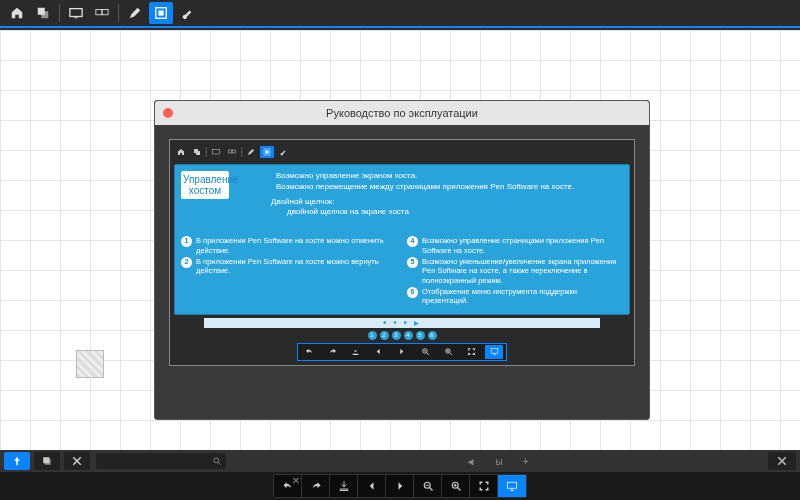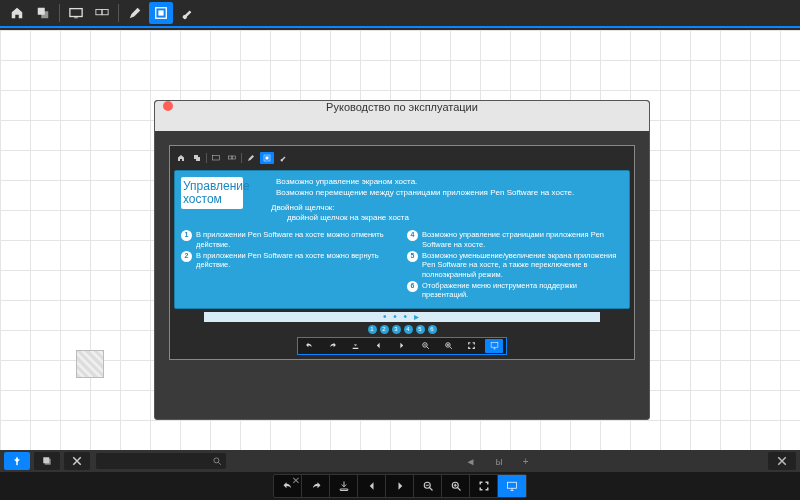--- a/index.html
+++ b/index.html
@@ -58,24 +58,25 @@
   
   .window {
     position: absolute;
     left: 154px; top: 70px;
     width: 496px; height: 320px;
     background: #3a3a3a;
     border: 1px solid #555;
     border-radius: 3px;
   }
   .wintitle {
-    height: 30px;
+    height: 24px;
     background: #e6e6e6;
     border-radius: 3px 3px 0 0;
     display: flex;
+    align-items: center;
     position: relative;
   }
   .wintitle .close-dot {
     width: 10px; height: 10px;
     background: #ff5f56;
     border-radius: 50%;
     margin-left: 8px;
   }
   .wintitle .title {
     position: absolute;
@@ -115,37 +116,38 @@
     border-radius: 2px;
     padding: 6px;
     color: #fff;
     font-size: 8px;
     line-height: 1.35;
     position: relative;
   }
   .host-label {
     position: absolute;
     left: 6px; top: 6px;
-    width: 62px;
+    width: 48px;
     background: #fff;
     color: #1a88c0;
-    font-size: 12px;
+    font-size: 10px;
+    text-align: center;
     padding: 3px 2px;
     border-radius: 2px;
     line-height: 1.1;
   }
   .desc-block { margin-left: 95px; margin-bottom: 4px; }
   .gest-row { margin-left: 90px; margin-top: 2px; }
   .gest-row .gt { }
   .gest-row .gd { margin-left: 16px; }
 
   .num-cols {
     display: flex;
     gap: 10px;
-    margin-top: 6px;
+    margin-top: 18px;
     font-size: 7.5px;
     color: #fff;
     justify-content: space-between;
   }
   .num-cols .col { flex: 1; }
   .num-item { display: flex; gap: 4px; margin-bottom: 2px; line-height: 1.25; }
   .num-item .circ {
     flex-shrink: 0;
     width: 11px; height: 11px;
     background: #fff;

